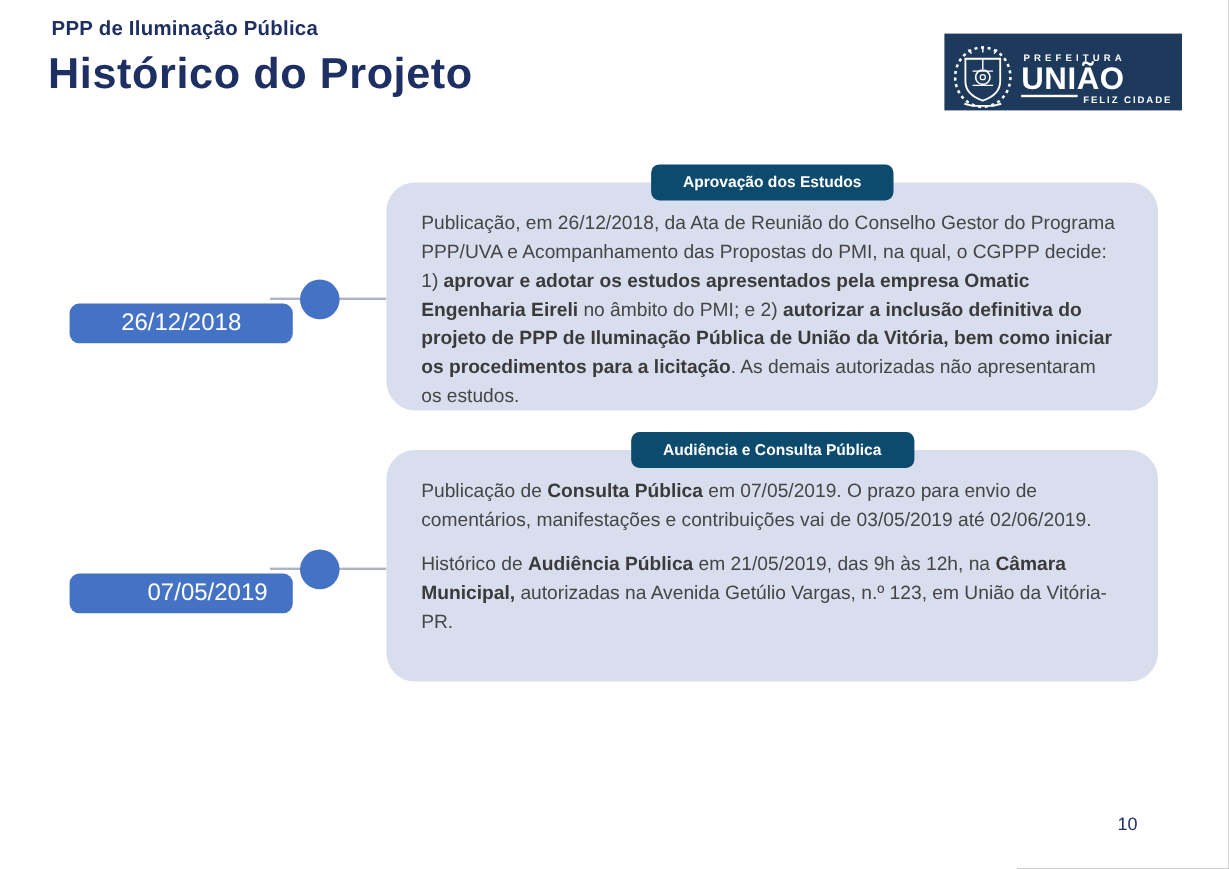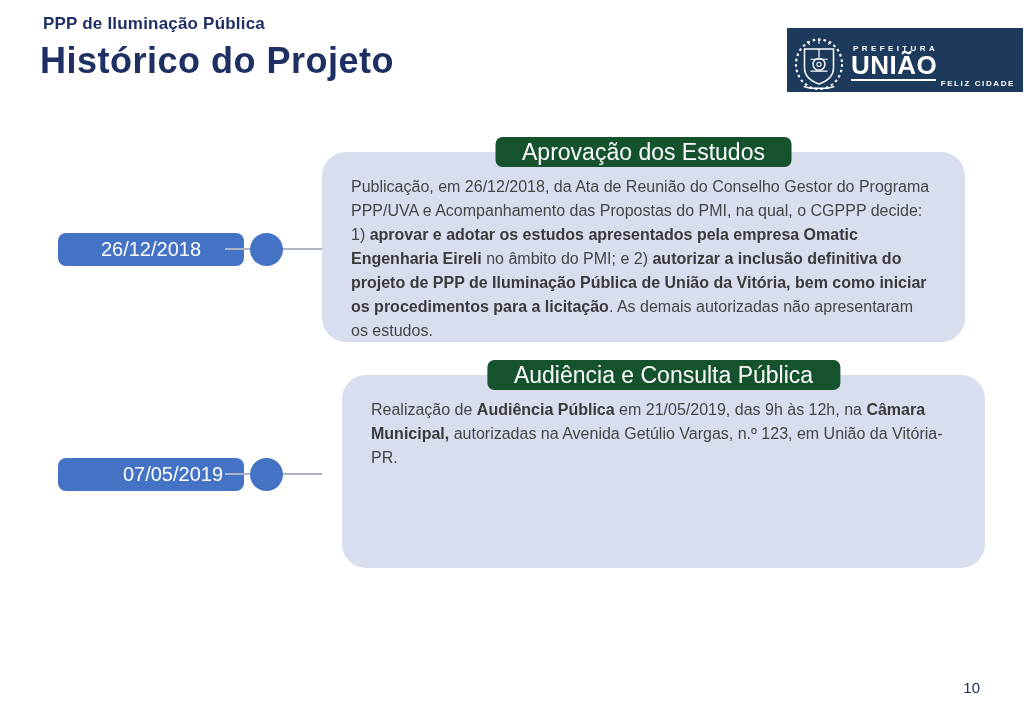--- a/index.html
+++ b/index.html
@@ -13,58 +13,58 @@
   .kicker {
     position:absolute; left:43px; top:14px;
     font-size:17px; font-weight:bold; color:#1e2f63; letter-spacing:0.2px;
   }
   .title {
     position:absolute; left:40px; top:40px;
     font-size:36px; font-weight:bold; color:#1e2f63; letter-spacing:0.5px;
   }
   
   .logo {
-    position:absolute; left:787px; top:28px; width:236px; height:64px;
+    position:absolute; left:787px; top:28px; width:198px; height:64px;
     background:#1d3a5c; display:flex; align-items:center; padding:14px 8px 2px 4px;
   }
   .crest { width:56px; height:58px; flex:0 0 auto; }
   .logo-right { flex:1; display:flex; flex-direction:column; padding-left:4px; position:relative; }
   .logo-pref {
     color:#fff; font-size:8px; font-weight:bold; letter-spacing:3.4px; margin-left:2px;
   }
   .logo-name {
     color:#fff; font-size:26px; font-weight:bold; line-height:0.95; letter-spacing:0.5px;
   }
   .logo-bottom { display:flex; align-items:flex-start; margin-top:1px; }
   .logo-rule { height:2px; background:#fff; flex:1; margin-right:5px; }
   .logo-tag { color:#fff; font-size:8px; font-weight:bold; letter-spacing:1.6px; }
   
   .date-badge {
     position:absolute; width:186px; height:33px; background:#4472c4;
     border-radius:8px; color:#fff; font-size:20px;
-    display:flex; align-items:center; justify-content:center;
+    display:flex; align-items:center; justify-content:center;margin-top:20px;
   }
   .connector { position:absolute; height:2px; background:#aeb4c6; }
   .node { position:absolute; width:33px; height:33px; border-radius:50%; background:#4472c4; }
   .card {
     position:absolute; left:322px; width:643px; background:#d9deef; border-radius:24px;
   }
   .card-1 { top:152px; height:190px; }
-  .card-2 { top:375px; height:193px;margin-left:20px; }
+  .card-2 { top:375px; height:193px; }
   .pill {
     position:absolute; top:-15px; left:50%; transform:translateX(-50%);
-    background:#14532d; color:#fff; font-size:23px; line-height:30px;
-    padding:0 27px; border-radius:7px; white-space:nowrap;
+    background:#0c4a6e; color:#fff; font-size:13px; line-height:30px;
+    padding:0 27px; border-radius:7px; white-space:nowrap;font-weight:bold;
   }
   .card-body { padding:23px 32px 0 29px; color:#454545; font-size:16px; line-height:24px; }
   .card-body p + p { margin-top:13px; }
   .b { font-weight:bold; color:#3a3a3a; }
   
   .page-num {
-    position:absolute; left:940px; top:679px; width:40px; text-align:right;
+    position:absolute; left:908px; top:679px; width:40px; text-align:right;
     font-size:15px; color:#1e2f63;
   }
 </style>
 </head>
 <body>
 
 <div class="slide">
 
   <div class="kicker">PPP de Iluminação Pública</div>
   <div class="title">Histórico do Projeto</div>
@@ -101,19 +101,20 @@
     </div>
   </div>
 
   <div class="date-badge" style="left:58px; top:458px;padding-left:44px;">07/05/2019</div>
   <div class="connector" style="left:225px; top:473px; width:97px;"></div>
   <div class="node" style="left:250px; top:458px;"></div>
 
   <div class="card card-2">
     <div class="pill">Audiência e Consulta Pública</div>
     <div class="card-body">
-      <p><span>Realização de </span><span class="b">Audiência Pública</span><span> em 21/05/2019, das 9h às 12h, na </span><span class="b">Câmara Municipal,</span><span> autorizadas na Avenida Getúlio Vargas, n.º 123, em União da Vitória-PR.</span></p>
+      <p><span>Publicação de </span><span class="b">Consulta Pública</span><span> em 07/05/2019. O prazo para envio de comentários, manifestações e contribuições vai de 03/05/2019 até 02/06/2019.</span></p>
+      <p><span>Histórico de </span><span class="b">Audiência Pública</span><span> em 21/05/2019, das 9h às 12h, na </span><span class="b">Câmara Municipal,</span><span> autorizadas na Avenida Getúlio Vargas, n.º 123, em União da Vitória-PR.</span></p>
     </div>
   </div>
 
   <div class="page-num">10</div>
 
 </div>
 
 </body></html>

